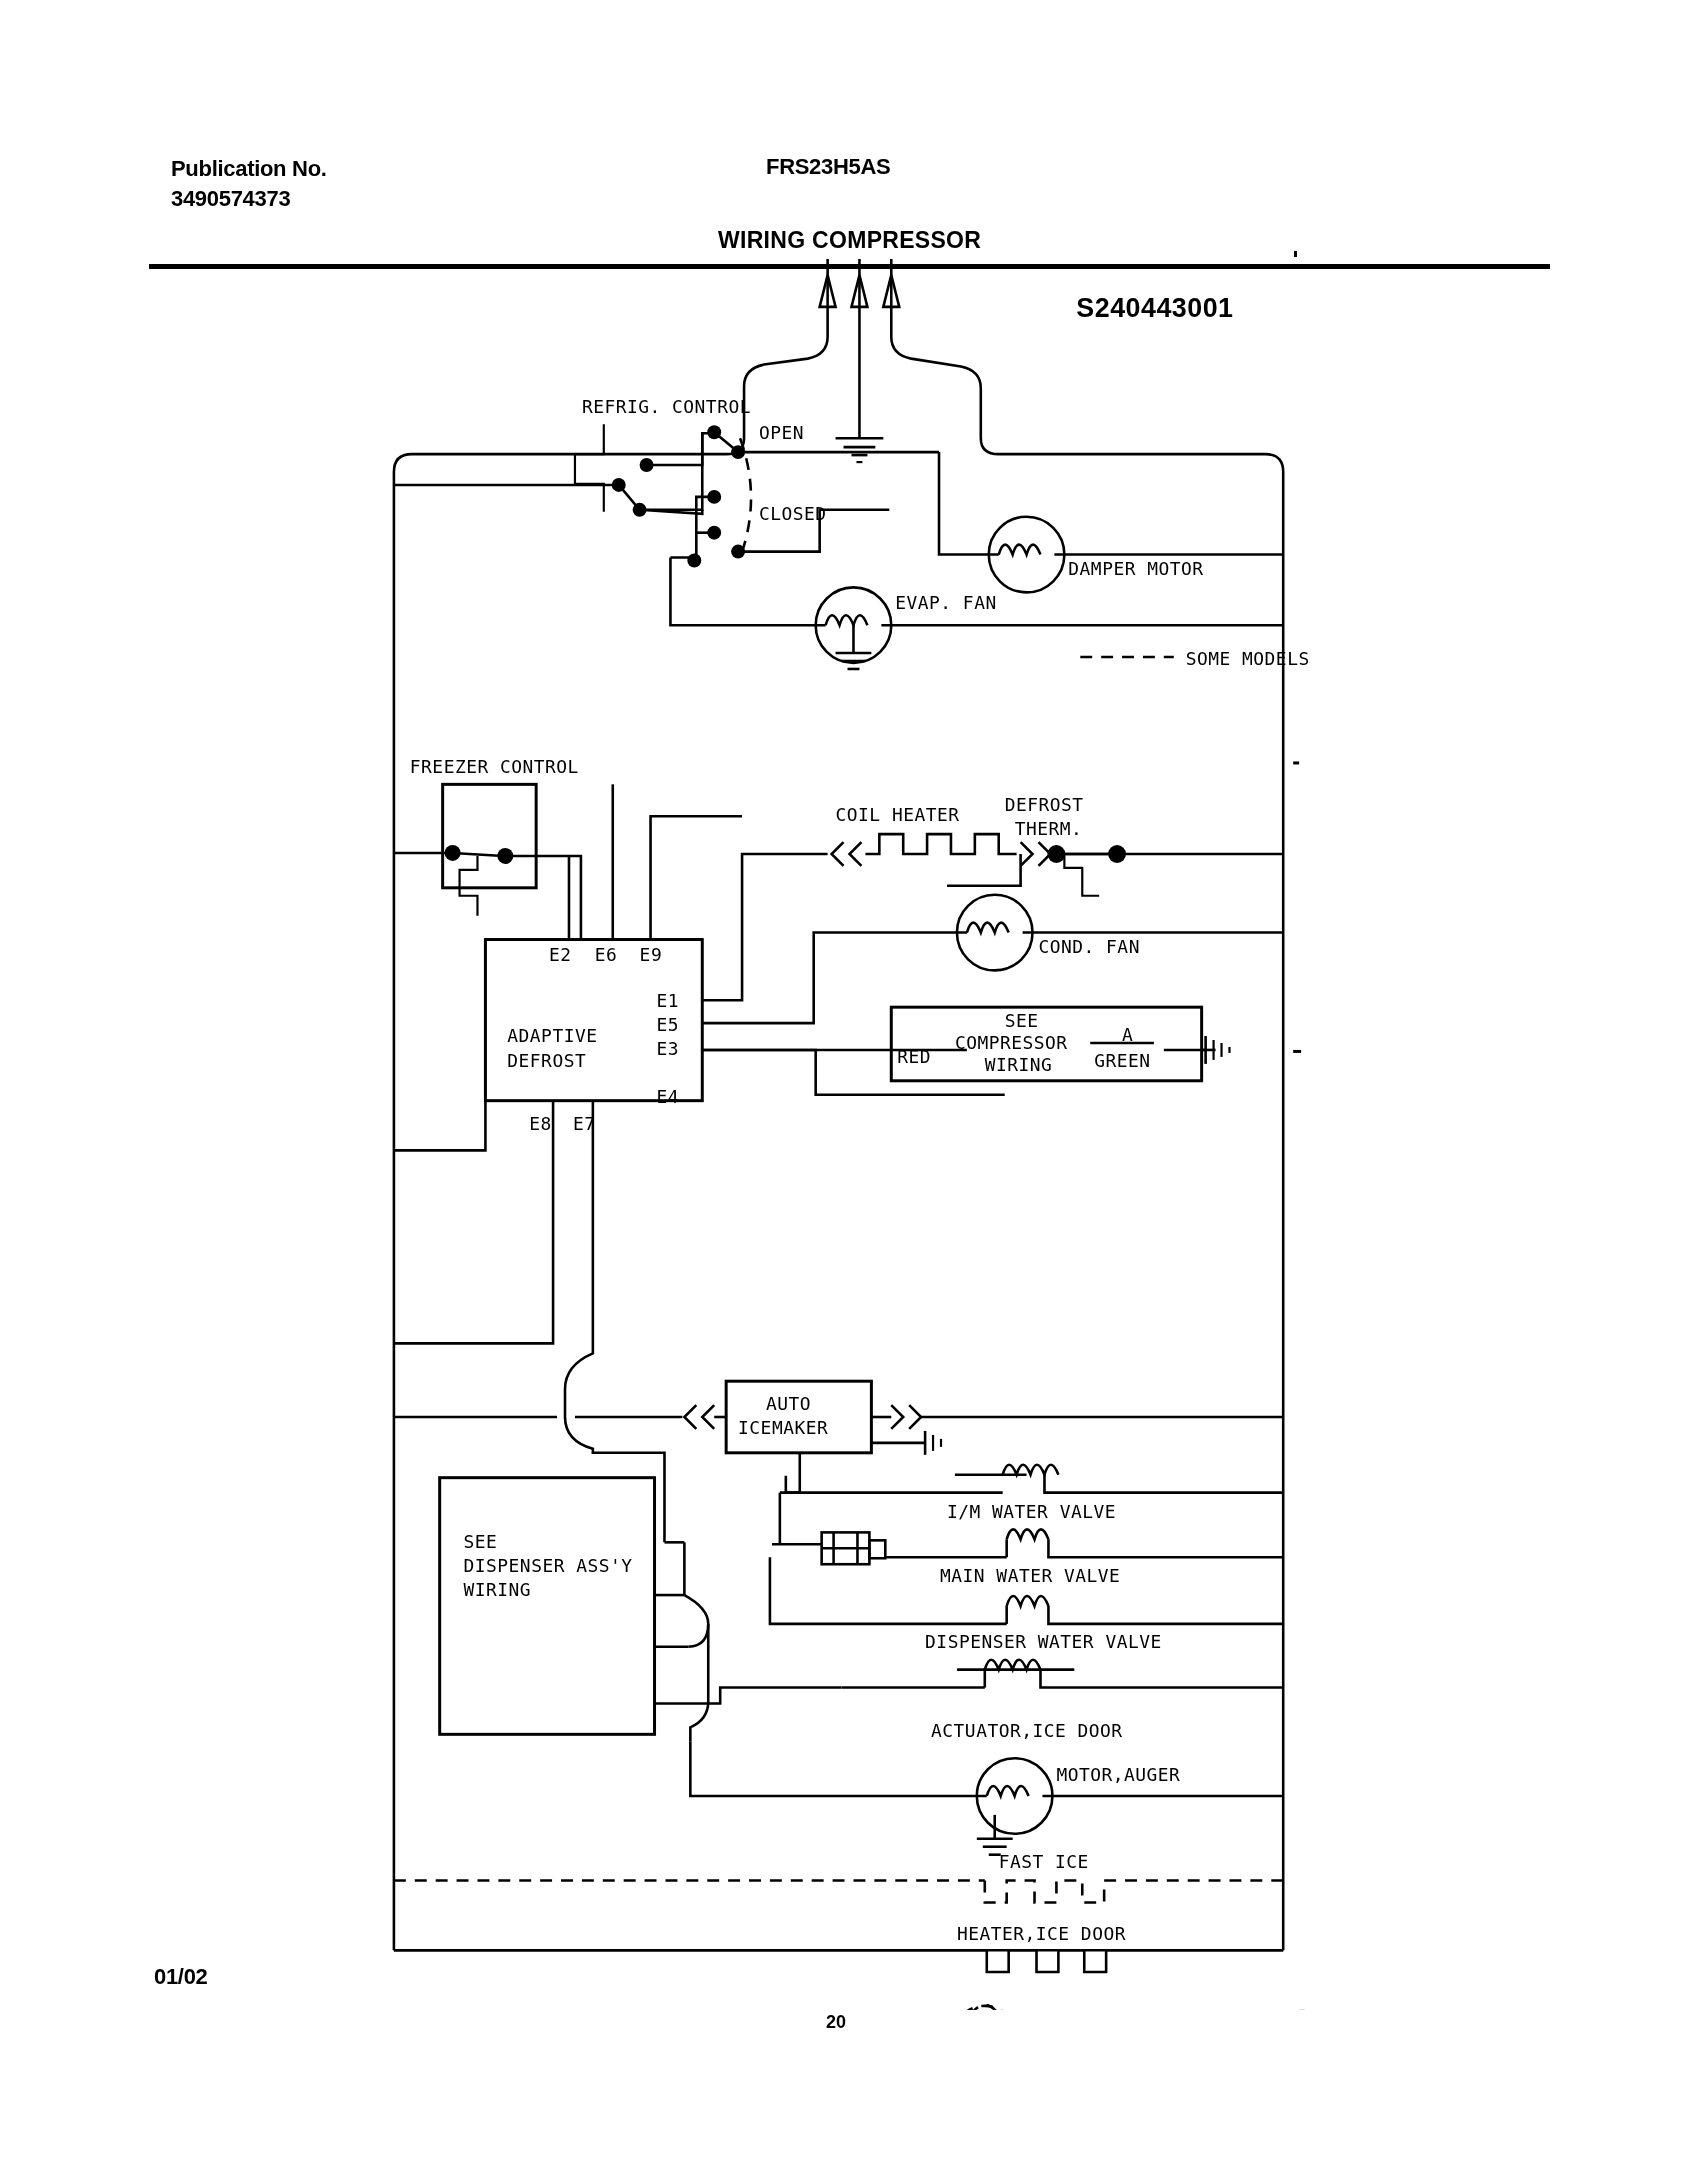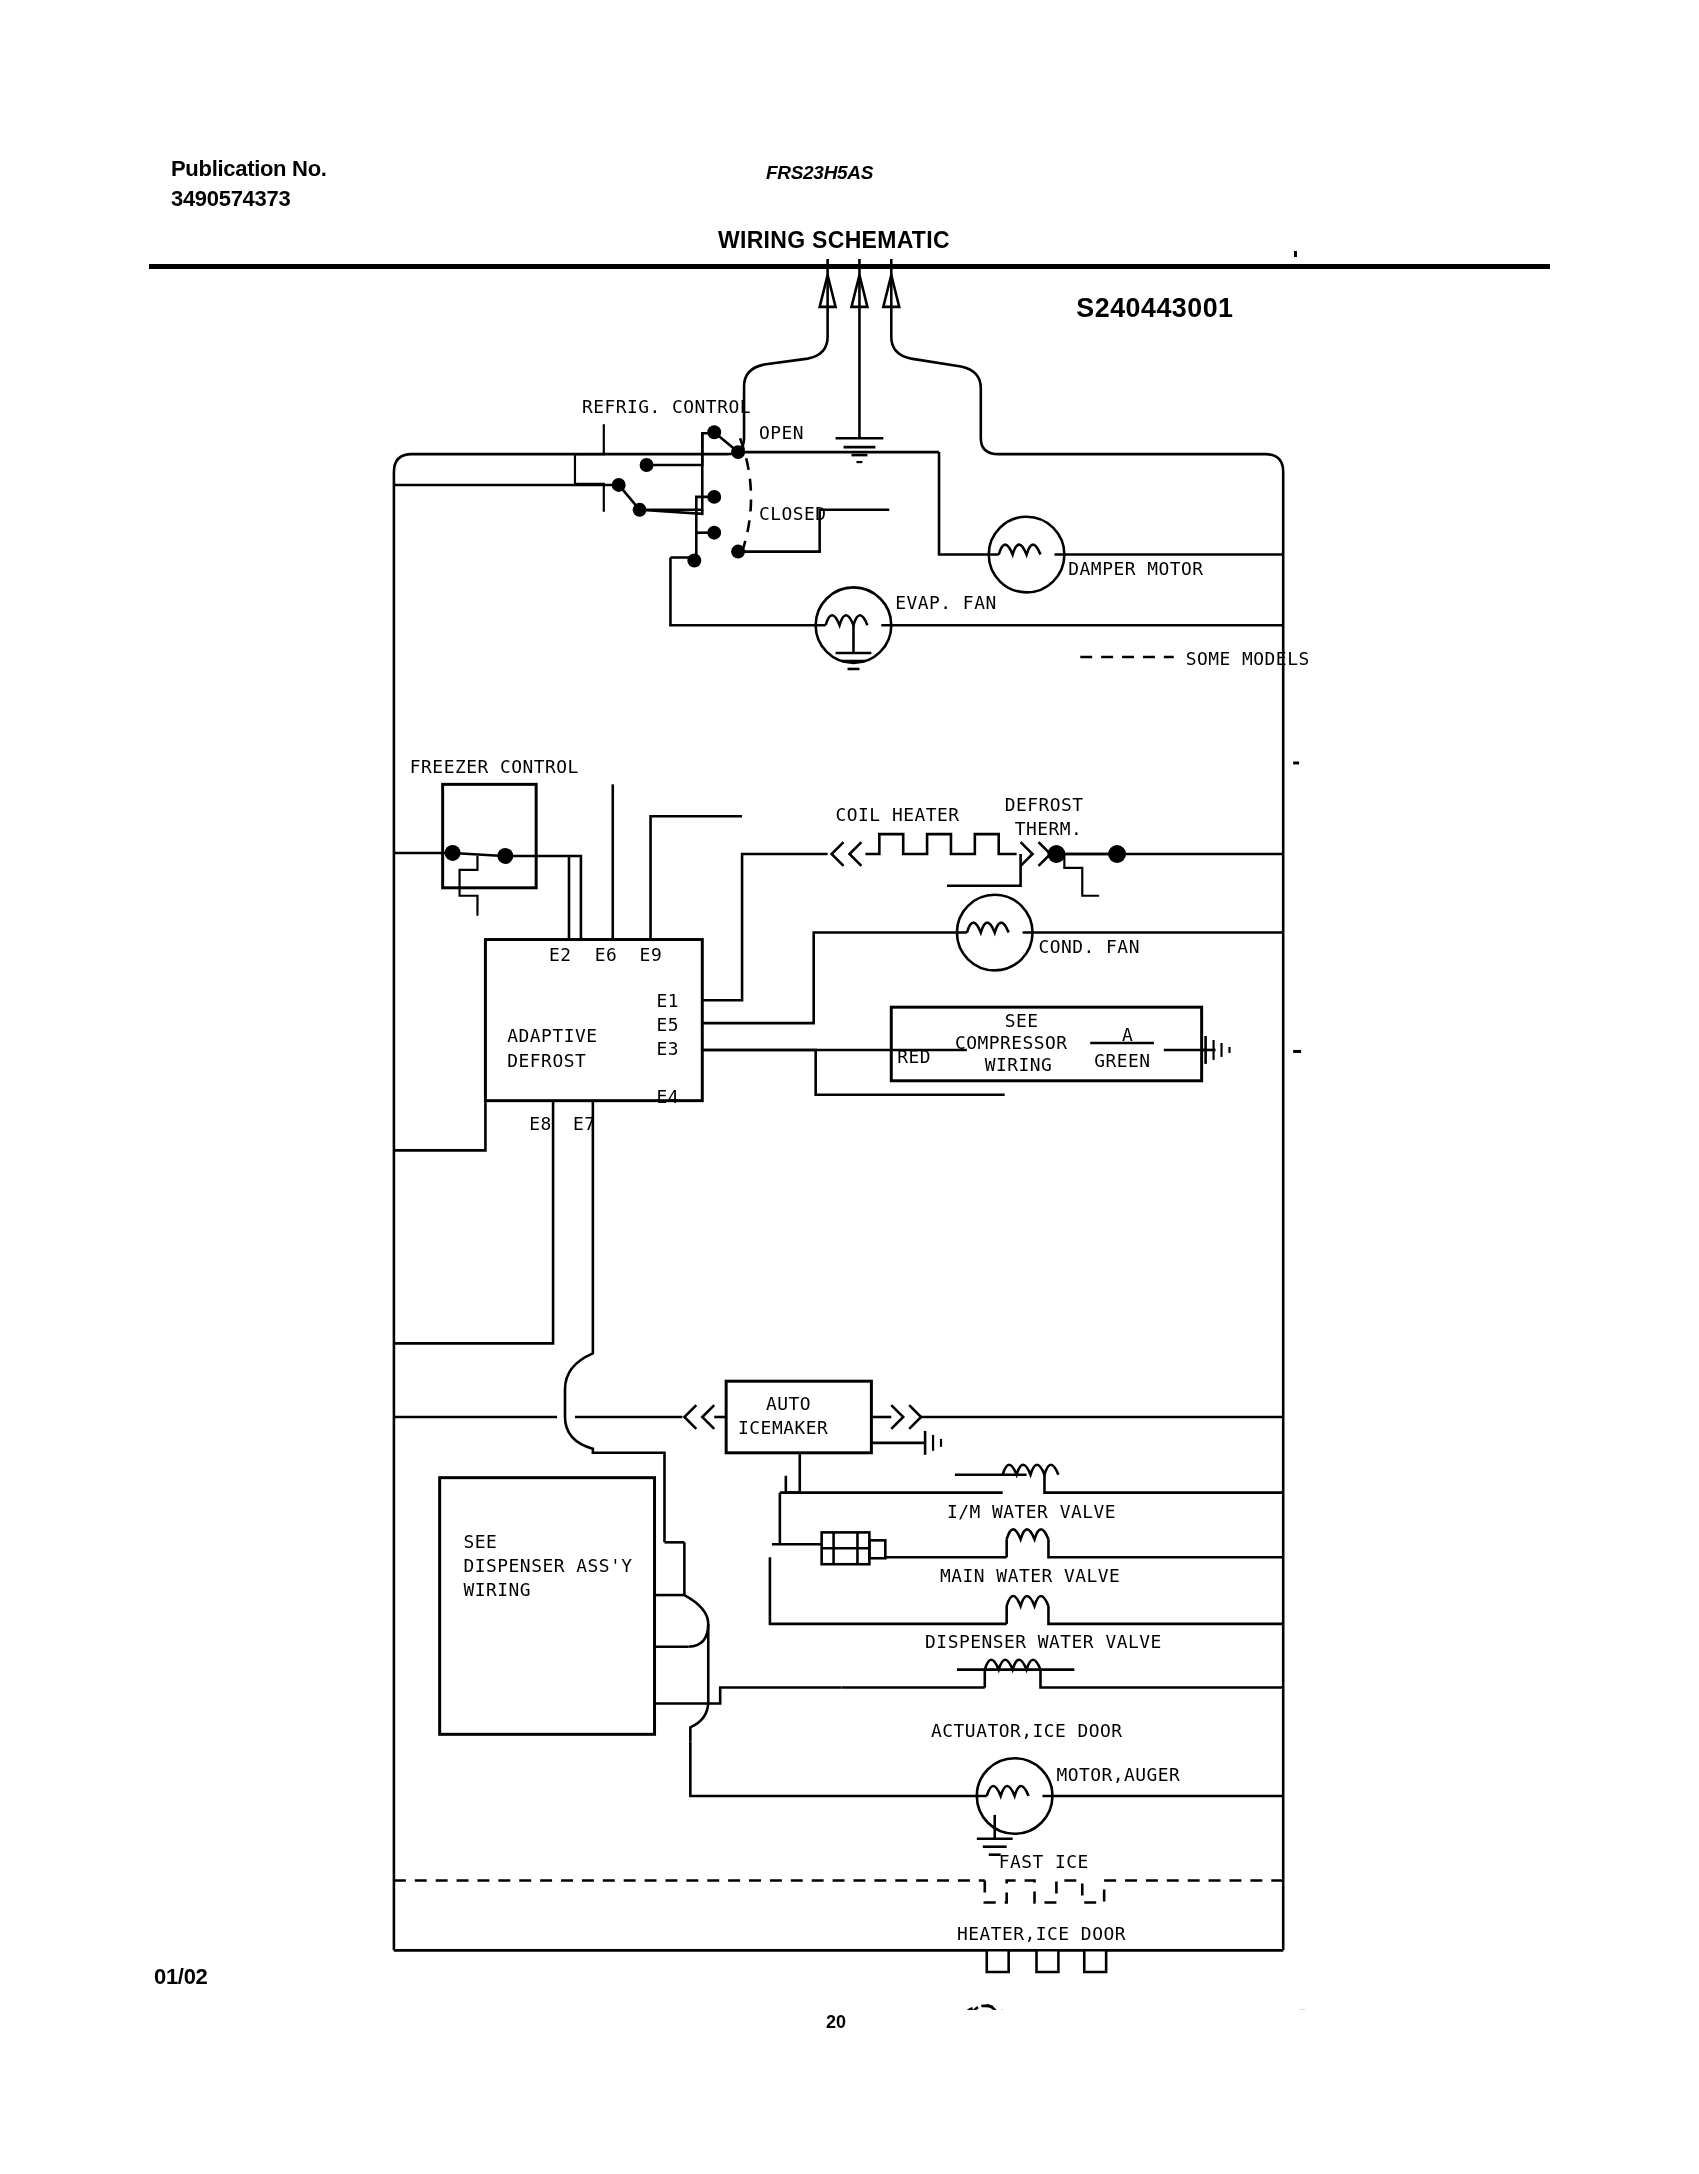--- a/index.html
+++ b/index.html
@@ -27,25 +27,24 @@
     left: 171px;
     top: 154px;
     font-size: 22px;
     font-weight: bold;
     line-height: 30px;
     letter-spacing: -0.3px;
   }
   .hdr-model {
     position: absolute;
     left: 766px;
-    top: 162px;
-    font-size: 19px;
+    top: 154px;
+    font-size: 22px;
     font-weight: bold;
     letter-spacing: -0.3px;
-    font-style: italic;
   }
   .hdr-title {
     position: absolute;
     left: 718px;
     top: 227px;
     font-size: 23px;
     font-weight: bold;
     letter-spacing: 0.3px;
   }
   .hdr-rule {
@@ -114,21 +113,21 @@
 <body>
 
 <div class="page">
 
   <div class="hdr-pub">
     <div>Publication No.</div>
     <div>3490574373</div>
   </div>
 
   <div class="hdr-model">FRS23H5AS</div>
-  <div class="hdr-title">WIRING SCHEMATIC</div>
+  <div class="hdr-title">WIRING COMPRESSOR</div>
   <div class="hdr-rule"></div>
   <div class="hdr-tick"></div>
 
   <svg id="schematic" viewBox="0 0 1708 1760">
 
     <g>
       <path class="w" d="M832 48 L832 -12"></path>
       <path class="w" d="M864 48 L864 -12"></path>
       <path class="w" d="M864 48 L864 180"></path>
       <path class="w" d="M896 48 L896 -12"></path>

